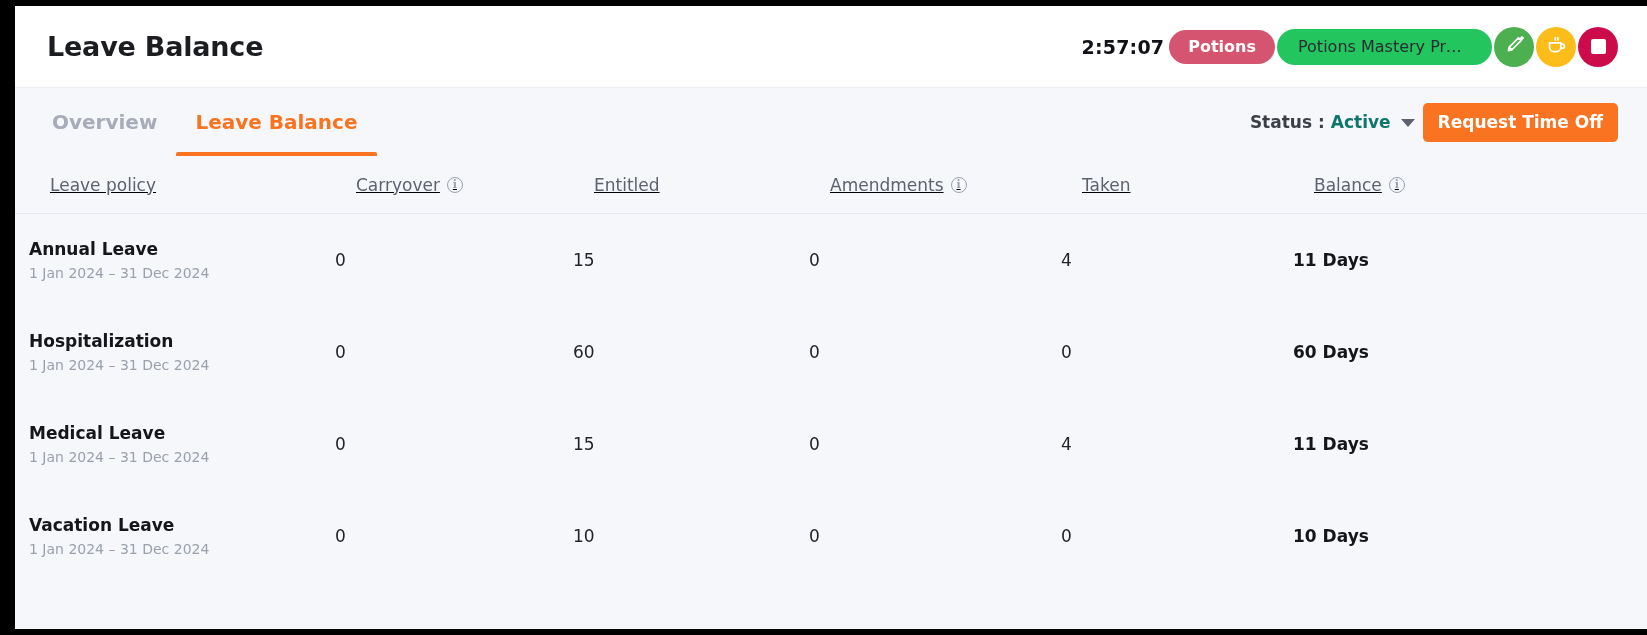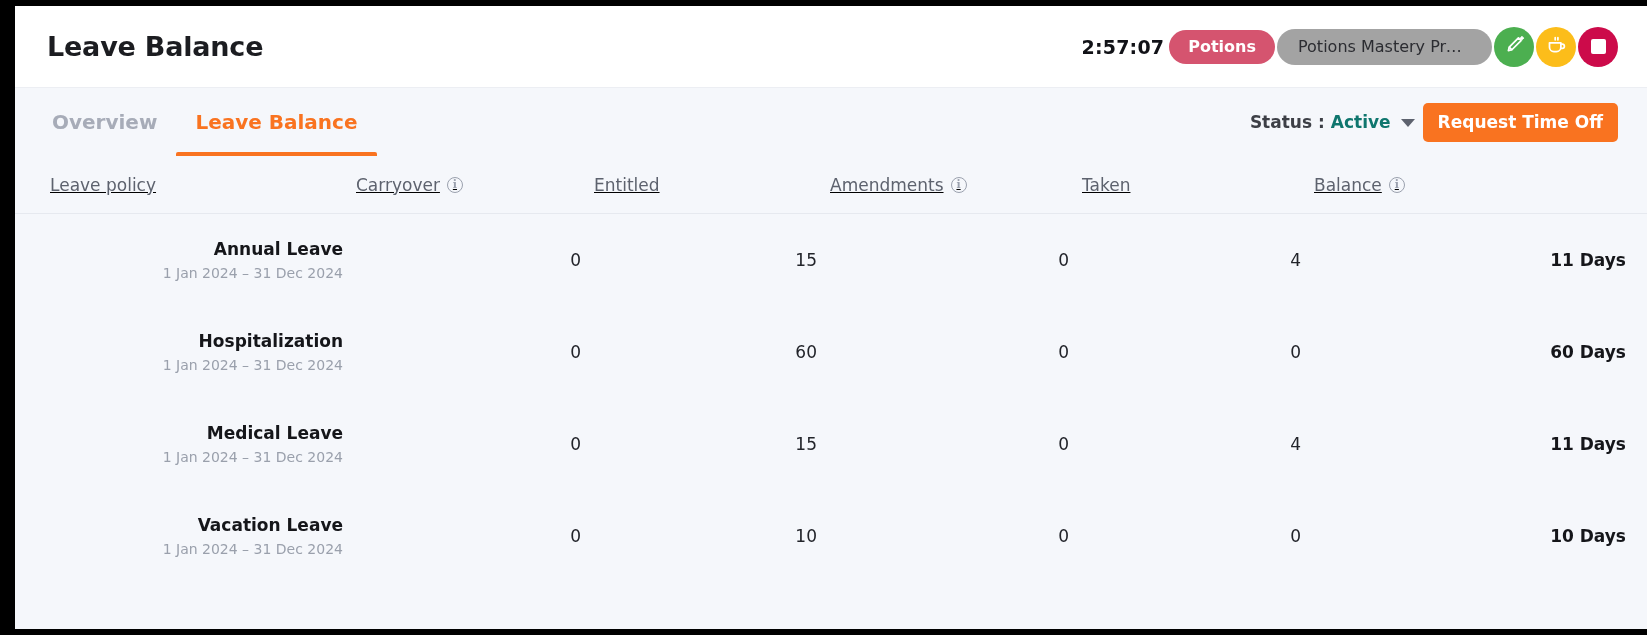--- a/index.html
+++ b/index.html
@@ -54,21 +54,21 @@
     background: #d5546f;
     color: #ffffff;
     font-size: 16px;
     font-weight: 700;
     border-radius: 20px;
     padding: 9px 19px;
     line-height: 1;
     white-space: nowrap;
   }
   .pill-task {
-    background: #a3a3a3;
+    background: #22c55e;
     color: #2b2c31;
     font-size: 16px;
     font-weight: 500;
     border-radius: 20px;
     padding: 10px 21px;
     line-height: 1;
     max-width: 215px;
     overflow: hidden;
     white-space: nowrap;
     text-overflow: ellipsis;
@@ -163,22 +163,21 @@
     display: flex;
     height: 58px;
     padding: 0 35px;
     border-bottom: 1px solid #e6e9ef;
     text-decoration: underline;
   }
   .trow {
     display: flex;
     align-items: center;
     height: 92px;
-    padding: 0 22px;
-    text-align: right;
+    padding: 0 14px;
   }
   .c0 { flex: 0 0 306px; }
   .c1 { flex: 0 0 238px; }
   .c2 { flex: 0 0 236px; }
   .c3 { flex: 0 0 252px; }
   .c4 { flex: 0 0 232px; }
   .c5 { flex: 1 1 auto; }
 
   .th {
     font-size: 17px;

